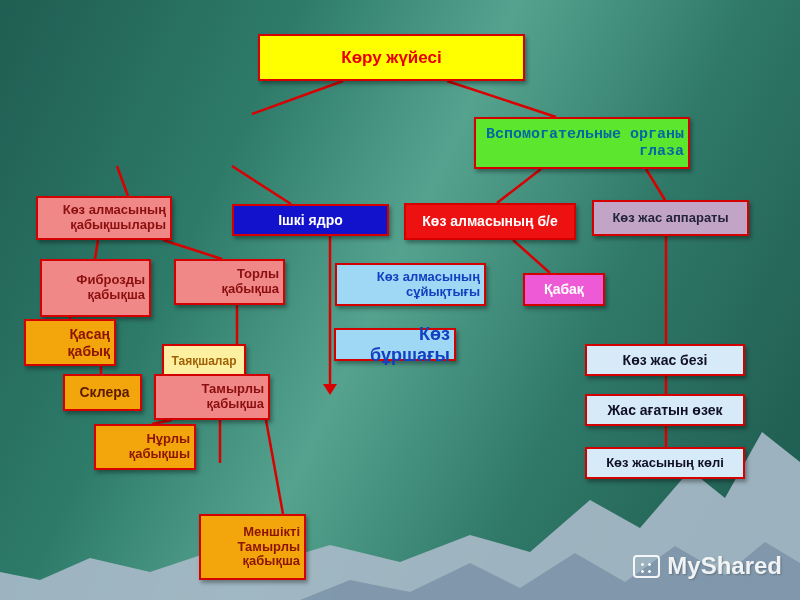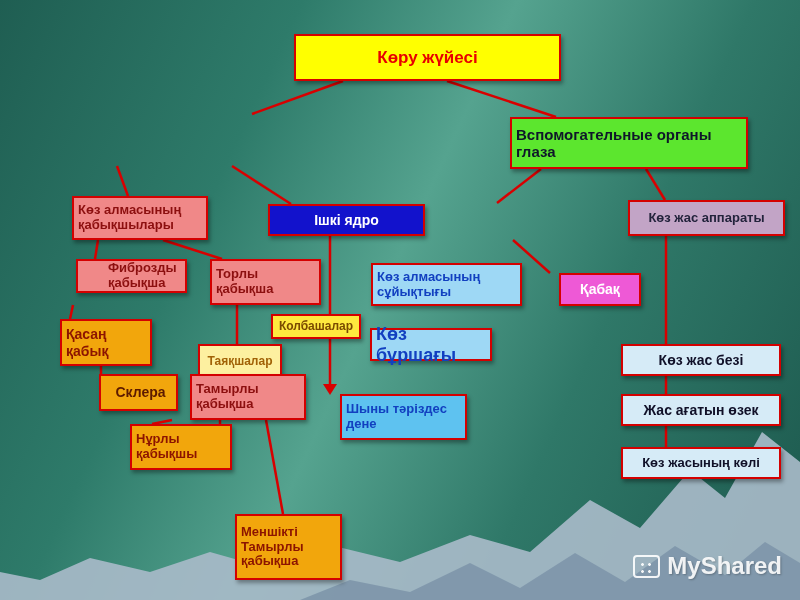--- a/index.html
+++ b/index.html
@@ -11,34 +11,33 @@
     background:linear-gradient(115deg,#1f5e52 0%,#2e7b6a 28%,#55a38f 48%,#2f7868 70%,#1c584d 100%);
     overflow:hidden;
   }
   .layer { position:absolute; left:0; top:0; width:800px; height:600px; }
   .mountains { z-index:0; }
   .connectors { z-index:1; }
 
   .node {
     position:absolute; z-index:2;
     display:flex; align-items:center; justify-content:center;
-    text-align:left; padding:2px 4px;
+    text-align:right; padding:2px 4px;
     border:2px solid #d40000; font-weight:bold; line-height:1.15;
     box-shadow:2px 3px 4px rgba(0,0,0,0.35);
-    margin-left:36px;
   }
 
   .n-title        { left:258px; top:34px;  width:267px; height:47px; background:#ffff00; color:#e80000; font-size:17px; }
   .n-eyeball      { left:33px;  top:114px; width:263px; height:52px; background:#5ce62e; color:#2030c0; font-size:16px; }
-  .n-auxiliary    { left:474px; top:117px; width:238px; height:52px; background:#5ce62e; color:#0f172a; font-size:15px; }
+  .n-auxiliary    { left:474px; top:117px; width:216px; height:52px; background:#5ce62e; color:#0369a1; font-size:15px;font-family:Liberation Mono, monospace; }
   .n-membranes    { left:36px;  top:196px; width:136px; height:44px; background:#f08888; color:#8c0f0f; font-size:13px; }
   .n-inner-core   { left:232px; top:204px; width:157px; height:32px; background:#1212cc; color:#ffffff; font-size:14px; }
   .n-eyeball-be   { left:404px; top:203px; width:172px; height:37px; background:#ee1111; color:#ffffff; font-size:14px; }
   .n-tear-apparatus{left:592px; top:200px; width:157px; height:36px; background:#c2a4c6; color:#23233c; font-size:13px; }
-  .n-fibrous      { left:40px;  top:259px; width:111px; height:34px; background:#f08888; color:#8c0f0f; font-size:13px;padding-left:30px; }
+  .n-fibrous      { left:40px;  top:259px; width:111px; height:58px; background:#f08888; color:#8c0f0f; font-size:13px;padding-left:30px; }
   .n-retina       { left:174px; top:259px; width:111px; height:46px; background:#f08888; color:#8c0f0f; font-size:13px; }
   .n-cornea       { left:24px;  top:319px; width:92px;  height:47px; background:#f2a60c; color:#8c1400; font-size:14px; }
   .n-sclera       { left:63px;  top:374px; width:79px;  height:37px; background:#f2a60c; color:#5c1a00; font-size:14px;padding-left:8px; }
   .n-cones        { left:235px; top:314px; width:90px;  height:25px; background:#ffe93e; color:#7a4a00; font-size:12px; }
   .n-rods         { left:162px; top:344px; width:84px;  height:35px; background:#fdf0a0; color:#a16207; font-size:12px; }
   .n-vascular     { left:154px; top:374px; width:116px; height:46px; background:#f08888; color:#8c0f0f; font-size:13px; }
   .n-iris         { left:94px;  top:424px; width:102px; height:46px; background:#f2a60c; color:#8c1400; font-size:13px; }
   .n-ciliary      { left:169px; top:463px; width:102px; height:47px; background:#f2a60c; color:#8c1400; font-size:13px; }
   .n-choroid      { left:199px; top:514px; width:107px; height:66px; background:#f2a60c; color:#8c1400; font-size:13px; }
   .n-eye-fluid    { left:335px; top:263px; width:151px; height:43px; background:#9ed8f5; color:#1240c0; font-size:13px; }
@@ -97,33 +96,32 @@
       <line x1="666" y1="376" x2="666" y2="394"></line>
       <line x1="666" y1="426" x2="666" y2="447"></line>
     </g>
     <polygon points="323,384 337,384 330,395" fill="#d80000"></polygon>
   </svg>
 
   <div class="node n-title">Көру жүйесі</div>
   <div class="node n-auxiliary">Вспомогательные органы глаза</div>
   <div class="node n-membranes">Көз алмасының қабықшылары</div>
   <div class="node n-inner-core">Ішкі ядро</div>
+  <div class="node n-eyeball-be">Көз алмасының б/е</div>
   <div class="node n-tear-apparatus">Көз жас аппараты</div>
   <div class="node n-fibrous">Фиброзды қабықша</div>
   <div class="node n-retina">Торлы қабықша</div>
   <div class="node n-cornea">Қасаң қабық</div>
   <div class="node n-sclera">Склера</div>
-  <div class="node n-cones">Колбашалар</div>
   <div class="node n-rods">Таяқшалар</div>
   <div class="node n-vascular">Тамырлы қабықша</div>
   <div class="node n-iris">Нұрлы қабықшы</div>
   <div class="node n-choroid">Меншікті Тамырлы қабықша</div>
   <div class="node n-eye-fluid">Көз алмасының сұйықтығы</div>
   <div class="node n-lens">Көз бұршағы</div>
-  <div class="node n-vitreous">Шыны тәріздес дене</div>
   <div class="node n-eyelid">Қабақ</div>
   <div class="node n-tear-gland">Көз жас безі</div>
   <div class="node n-tear-duct">Жас ағатын өзек</div>
   <div class="node n-tear-lake">Көз жасының көлі</div>
 
   <div class="watermark">
     <span class="wm-icon"></span>
     <span>MyShared</span>
   </div>
 

